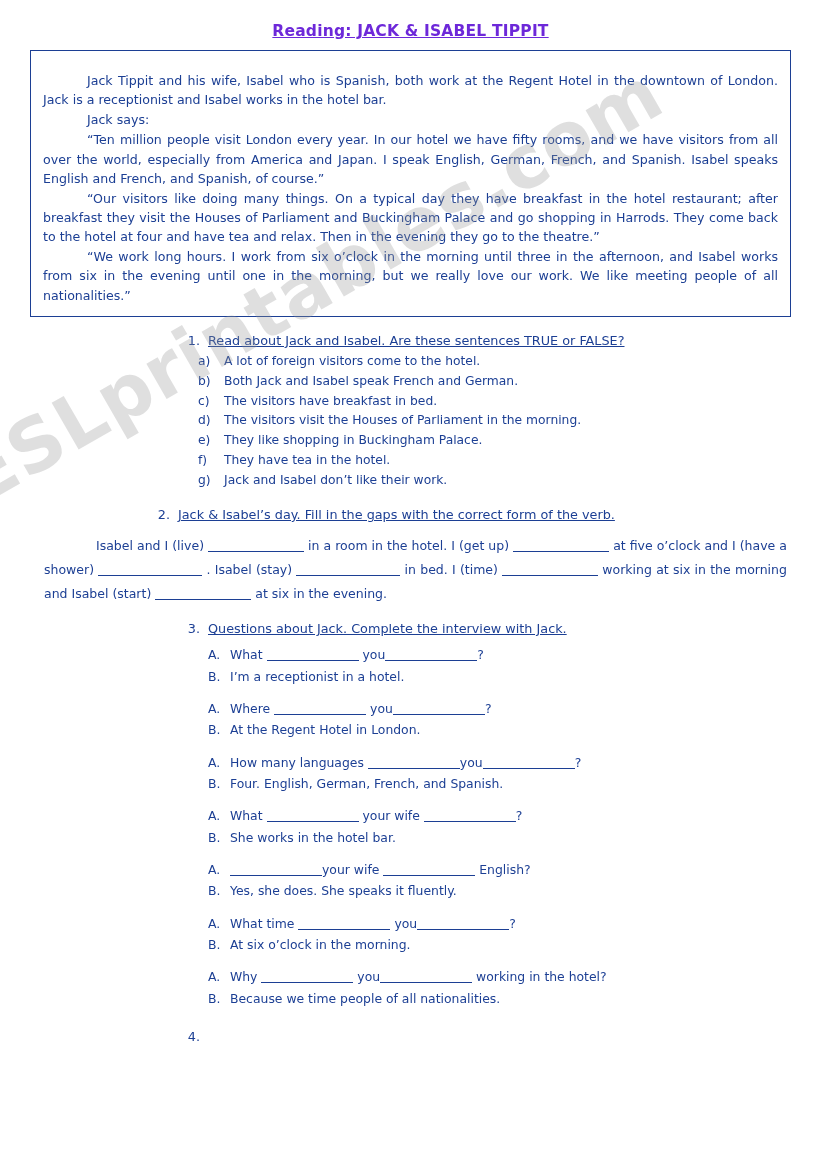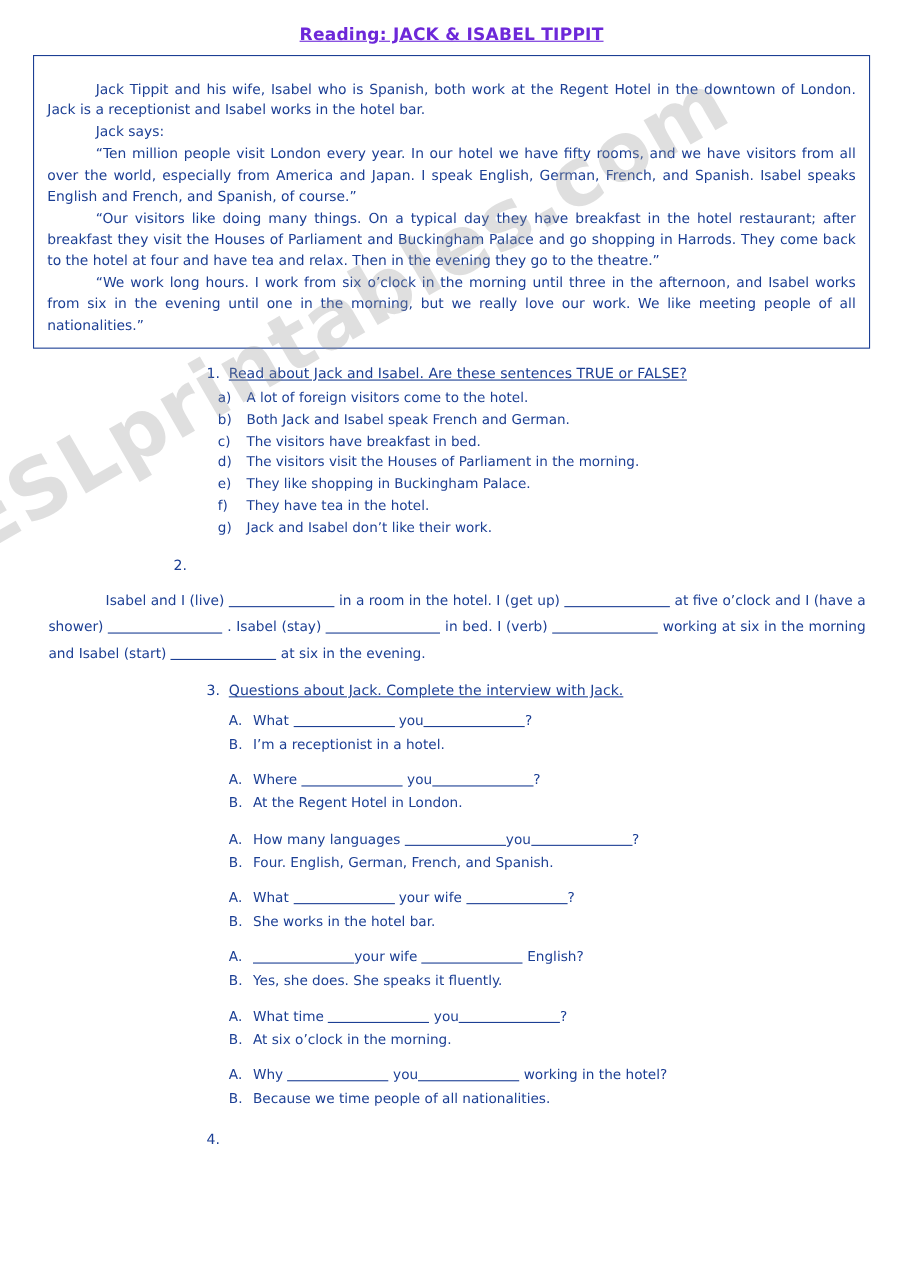--- a/index.html
+++ b/index.html
@@ -205,32 +205,33 @@
       <div class="item">
         <span class="item-letter">g)</span>
         <span class="item-text">Jack and Isabel don’t like their work.</span>
       </div>
     </div>
   </div>
 
   <div class="section">
     <div class="sec-head sec2-head">
       <span class="sec-num">2.</span>
+      <span class="sec-title">Jack &amp; Isabel’s day. Fill in the gaps with the correct form of the verb.</span>
     </div>
 
     <div class="para first">
       <span>Isabel and I (live)</span>
       <span class="blank"></span>
       <span>in a room in the hotel. I (get up)</span>
       <span class="blank"></span>
       <span>at five o’clock and I (have a shower)</span>
       <span class="blank lg"></span>
       <span>. Isabel (stay)</span>
       <span class="blank lg"></span>
-      <span>in bed. I (verb)</span>
+      <span>in bed. I (time)</span>
       <span class="blank"></span>
       <span>working at six in the morning and Isabel (start)</span>
       <span class="blank"></span>
       <span>at six in the evening.</span>
     </div>
 
 
   </div>
 
   <div class="section">

